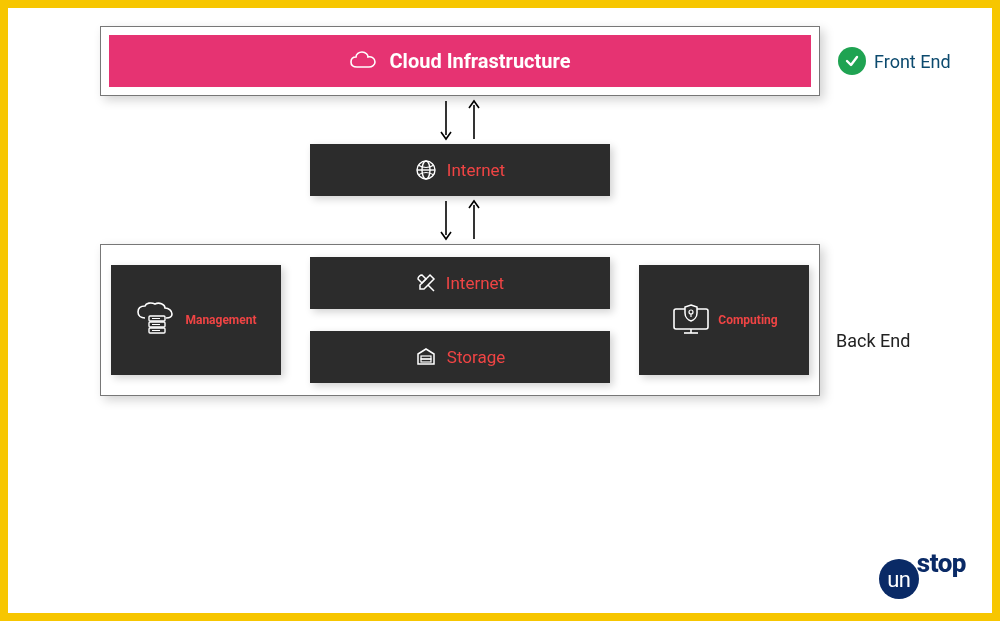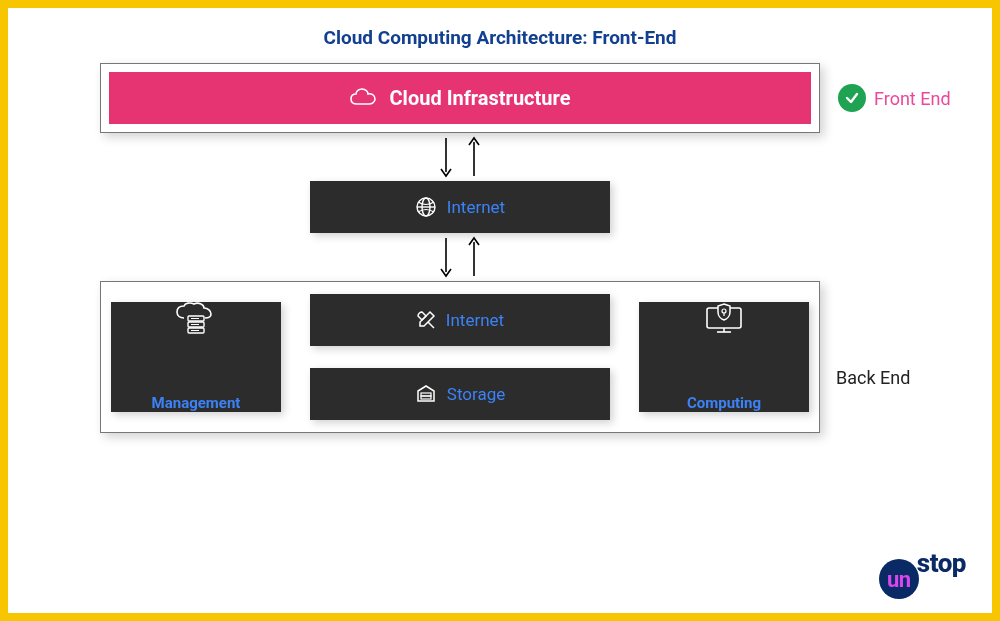--- a/index.html
+++ b/index.html
@@ -54,37 +54,36 @@
     font-weight: 700;
     font-size: 20px;
     height: 52px;
     display: flex;
     align-items: center;
     justify-content: center;
     gap: 14px;
   }
   .dark-box {
     background: #2c2c2c;
-    color: #3b82f6;
+    color: #ef4444;
     font-size: 17px;
     display: flex;
     align-items: center;
     justify-content: center;
     gap: 10px;
     box-shadow: 3px 3px 8px rgba(0,0,0,0.18);
   }
   .internet-box { width: 300px; height: 52px; margin: 0 auto; }
   .app-box, .service-box, .storage-box { width: 300px; height: 52px; }
   .mgmt-box, .sec-box {
     width: 170px; height: 110px;
-    flex-direction: column;
+    flex-direction: row;
     font-weight: 700;
-    font-size: 15px;
+    font-size: 12px;
     gap: 6px;
-    justify-content: space-between;
   }
   .center-stack { display: flex; flex-direction: column; gap: 22px; align-items: center; }
   .arrow-block {
     display: flex;
     justify-content: center;
     gap: 14px;
     width: 720px;
     margin-left: 70px;
     height: 48px;
     align-items: center;
@@ -100,58 +99,57 @@
     position: absolute;
     right: 26px;
     bottom: 14px;
     font-weight: 800;
     font-size: 26px;
     color: #0a2a66;
     letter-spacing: -0.5px;
   }
   .logo .un {
     background: #0a2a66;
-    color: #d946ef;
+    color: #ffffff;
     border-radius: 50%;
     width: 40px;
     height: 40px;
     display: inline-flex;
     align-items: center;
     justify-content: center;
     font-size: 22px;
-    font-weight: 700;
+    font-weight: 400;
     vertical-align: middle;
     margin-right: -2px;
     margin-top: 27px;
   }
   svg.icon { flex-shrink: 0; }
 </style>
 </head>
 <body>
 
 <div class="frame">
 
-  <div class="title">Cloud Computing Architecture: Front-End</div>
 
   <div class="row">
     <div class="front-section section-border">
       <div class="pink-box">
         <svg class="icon" width="26" height="20" viewBox="0 0 26 20">
           <path d="M7 16 C3 16 1 14 1 11 C1 8 3 6 6 6 C6 3 9 1 12 1 C16 1 18 4 18 6 C21 5 25 7 25 11 C25 14 22 16 19 16 Z" fill="none" stroke="#fff" stroke-width="1.6"></path>
         </svg>
         <span>Cloud Infrastructure</span>
       </div>
     </div>
     <div class="row" style="margin-left:18px;">
       <span class="check-badge">
         <svg width="16" height="16" viewBox="0 0 16 16">
             <path d="M3 8 L7 12 L13 4" stroke="#fff" stroke-width="2.4" fill="none" stroke-linecap="round" stroke-linejoin="round"></path>
           </svg>
       </span>
-      <span style="font-size:18px;color:#ec4899;">Front End</span>
+      <span style="font-size:18px;color:#0c4a6e;">Front End</span>
     </div>
   </div>
 
   <div class="arrow-block">
     <svg class="icon" width="14" height="42" viewBox="0 0 14 42">
       <line x1="7" y1="2" x2="7" y2="36" stroke="#000" stroke-width="1.6"></line>
       <path d="M2 33 L7 40 L12 33" stroke="#000" stroke-width="1.6" fill="none"></path>
     </svg>
     <svg class="icon" width="14" height="42" viewBox="0 0 14 42">
       <line x1="7" y1="6" x2="7" y2="40" stroke="#000" stroke-width="1.6"></line>

